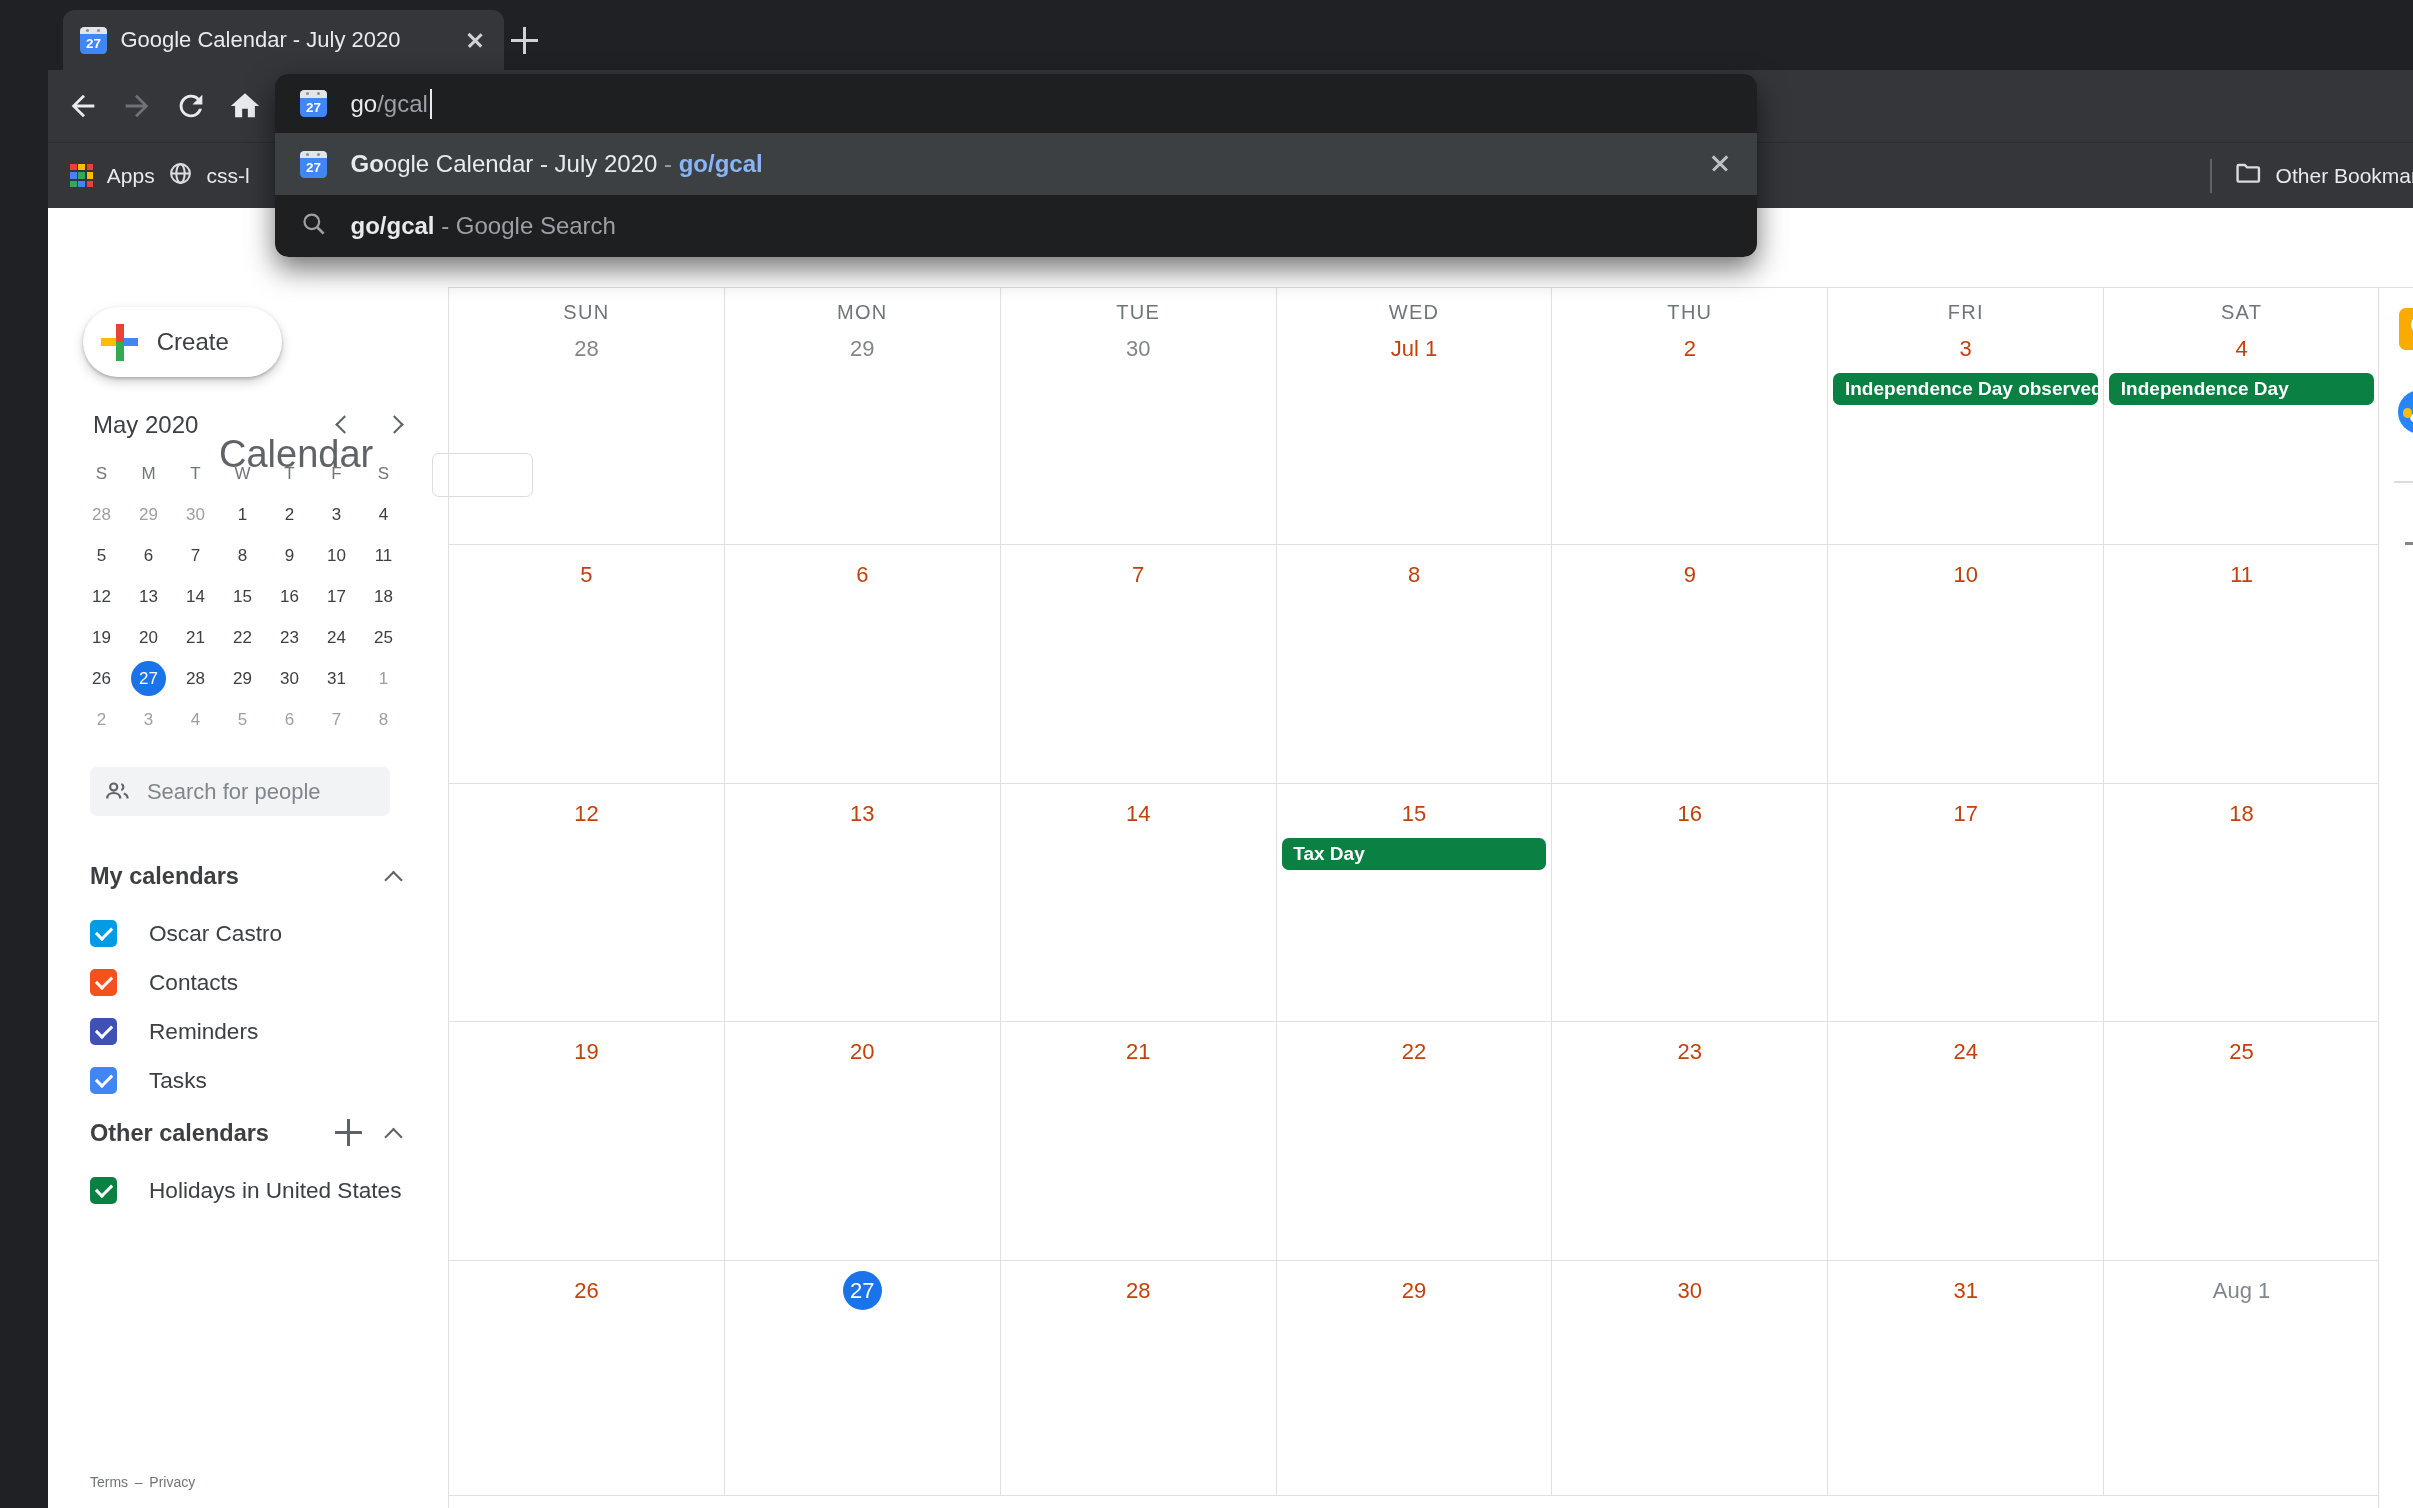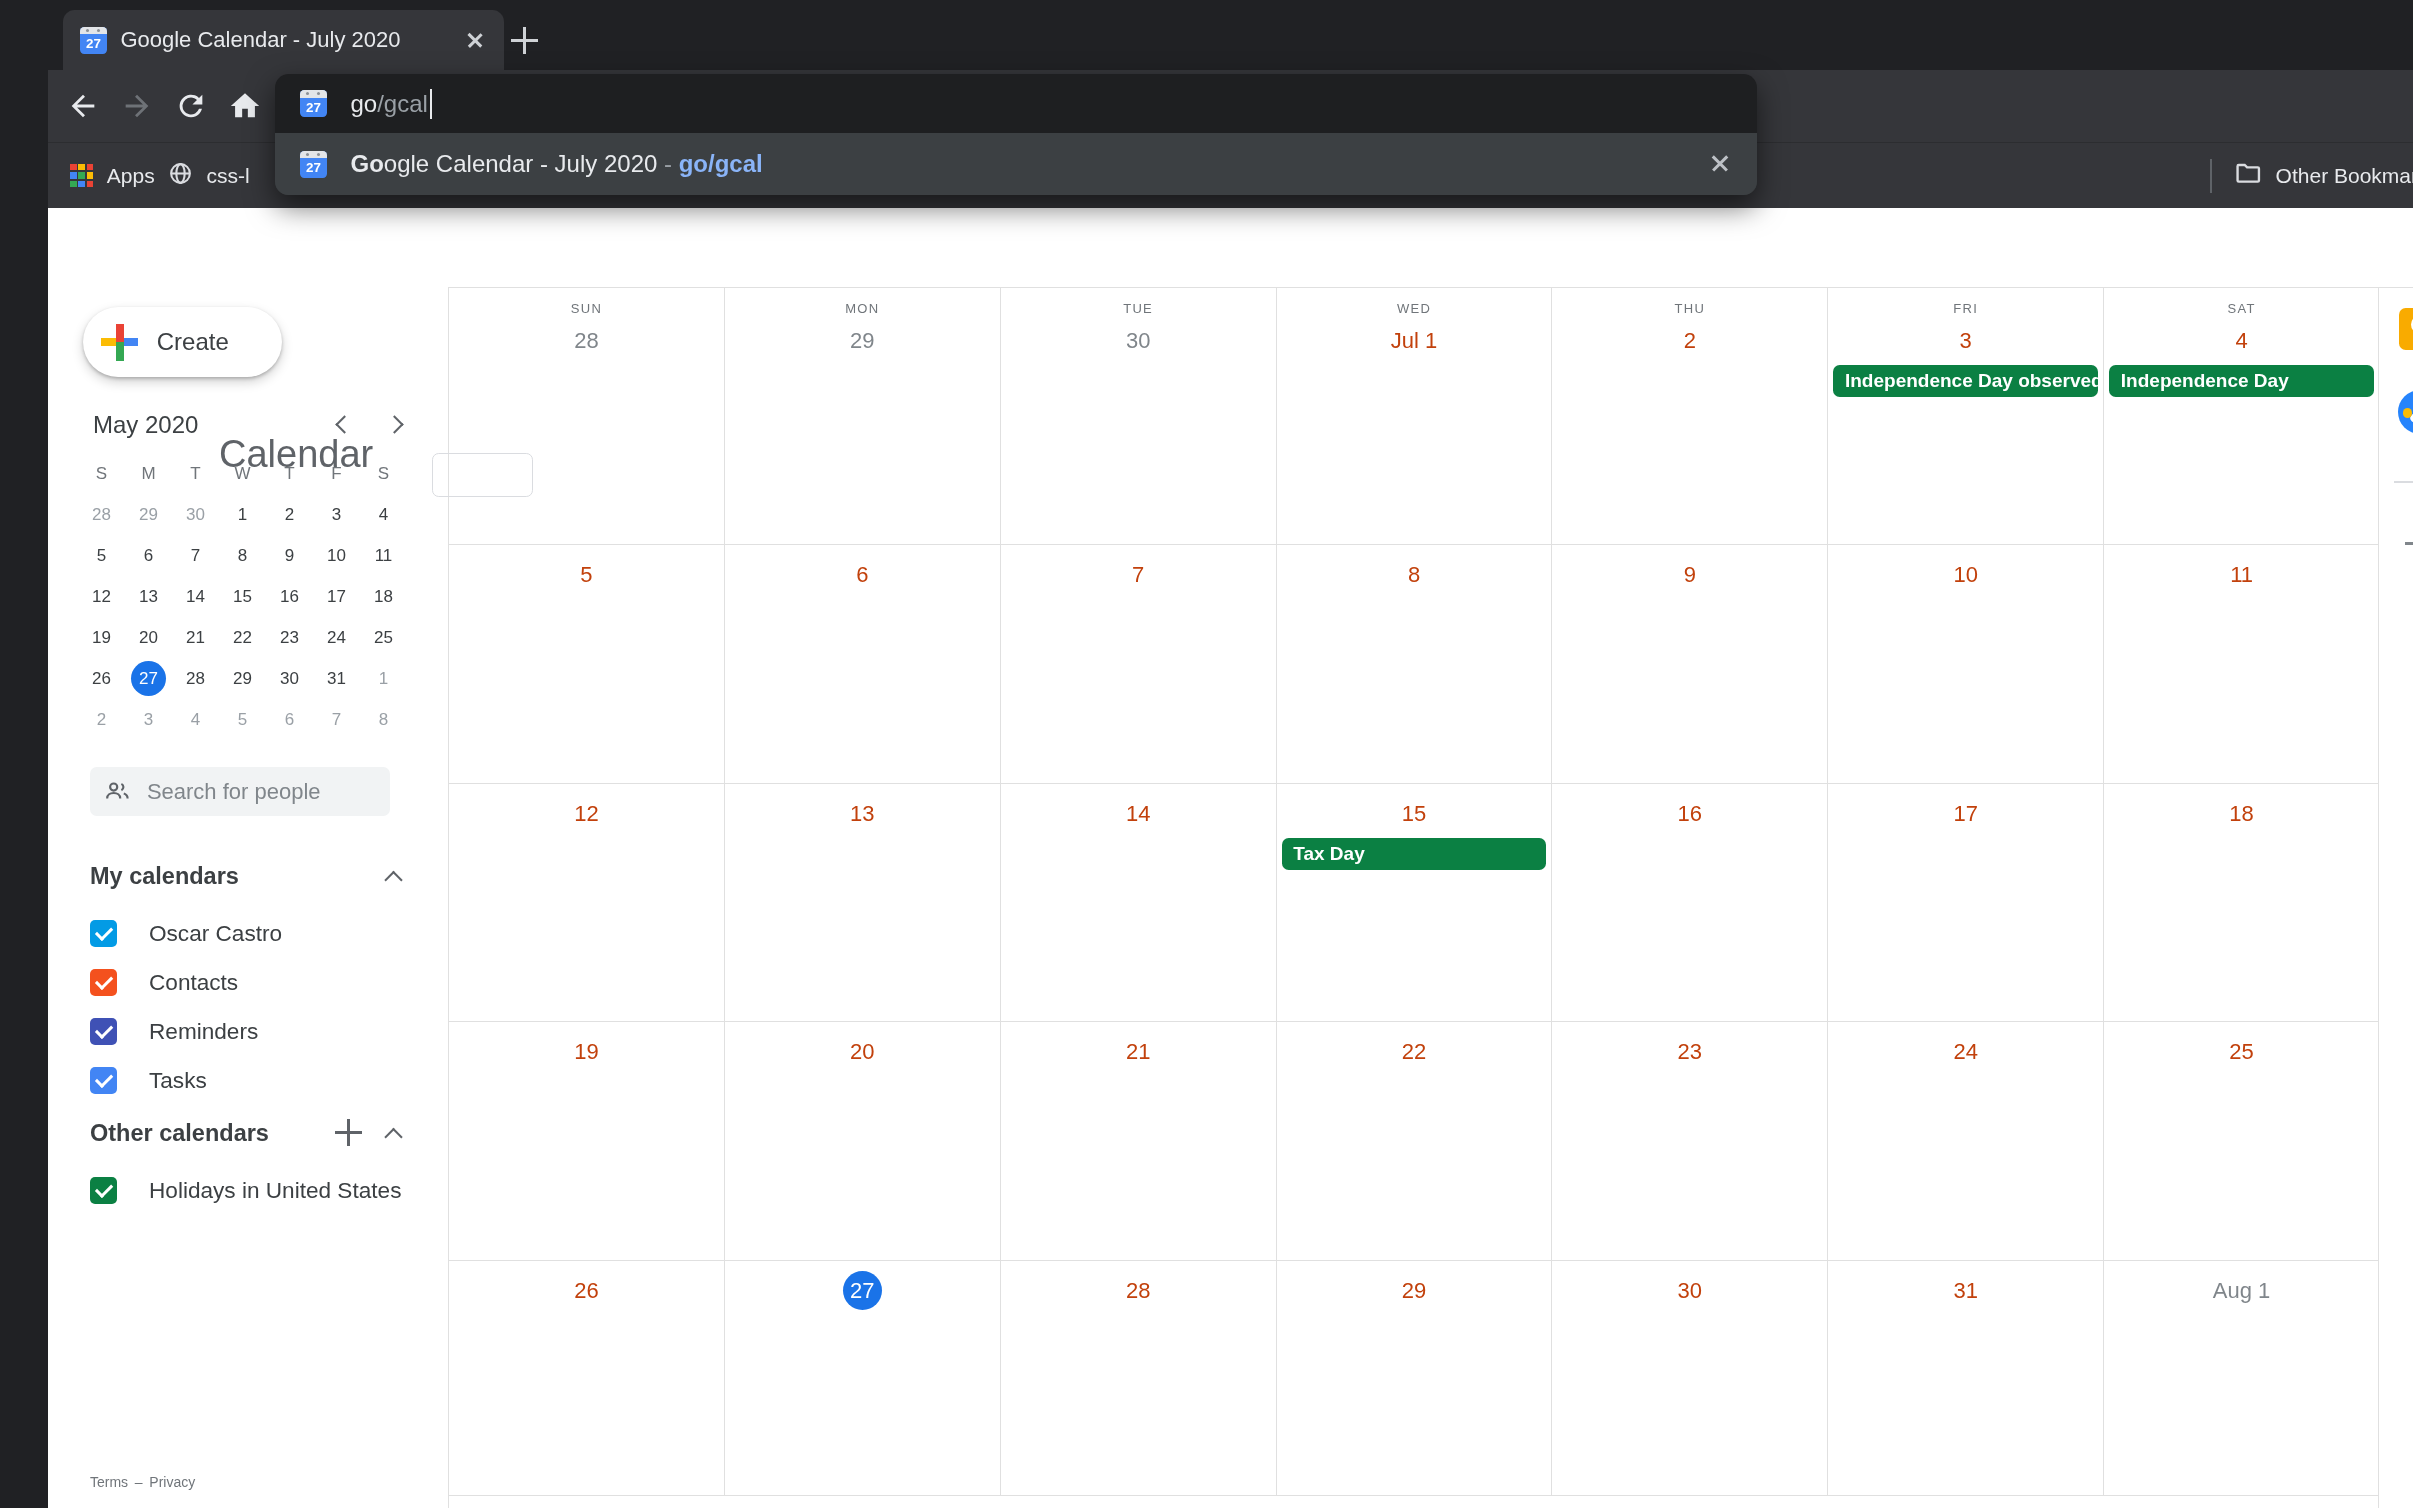--- a/index.html
+++ b/index.html
@@ -168,21 +168,21 @@
   .grid-area{position:absolute;left:400px;top:287px;width:1931px;bottom:0;border-left:1.7px solid #e0e0e0;border-top:1.7px solid #e0e0e0;
              box-sizing:border-box;display:flex;flex-direction:column;background:#fff;}
   .week{display:flex;border-bottom:1.7px solid #e0e0e0;}
   .week:nth-child(1){height:256px;}
   .week:nth-child(2){height:238px;}
   .week:nth-child(3){height:237px;}
   .week:nth-child(4){height:238px;}
   .week:nth-child(5){height:234px;}
   .day-cell{flex:1;border-right:1.7px solid #e0e0e0;text-align:center;overflow:hidden;}
   .day-cell:nth-child(7){border-right:none;}
-  .dow{margin-top:13.4px;font-size:13px;color:#70757a;letter-spacing:1.3px;}
+  .dow{margin-top:13.4px;font-size:20px;color:#70757a;letter-spacing:1.3px;}
   .dnum{display:inline-block;margin-top:10px;font-size:22px;color:#c2410c;min-width:39px;height:39px;line-height:39px;border-radius:50%;}
   .week:nth-child(1) .dnum{margin-top:5px;}
   .dnum.muted{color:#80868b;}
   .dnum.today{color:#fff;}
   .event-chip{margin:5px 5px 0;height:32px;border-radius:6.7px;color:#fff;font-size:19px;line-height:32px;font-weight:bold;
               padding:0 11.7px;text-align:left;white-space:nowrap;overflow:hidden;}
 
   
   .side-strip{position:absolute;right:0;top:287px;width:83px;bottom:0;background:#fff;border-left:1.7px solid #e0e0e0;
               border-top:1.7px solid #e0e0e0;box-sizing:border-box;}
@@ -606,16 +606,25 @@
           <span class="caret"></span>
       </span>
     </div>
     <div class="sug sug1">
       <span class="cal-fav">
           <b>27</b>
         </span>
       <span><b>Go</b><span>ogle Calendar - July 2020</span><span class="dim"> - </span><span class="url">go/gcal</span></span>
       <span class="sug-close"></span>
     </div>
+    <div class="sug sug2">
+      <span class="mag">
+        <svg viewBox="0 0 24 24">
+            <circle cx="10.5" cy="10.5" r="6.5" fill="none" stroke="#9aa0a6" stroke-width="2"></circle>
+        <path d="M15.5 15.5 21 21" stroke="#9aa0a6" stroke-width="2.4"></path>
+          </svg>
+      </span>
+      <span><span class="q">go/gcal</span><span class="dim"> - </span><span class="dim">Google Search</span></span>
+    </div>
   </div>
 
 </div>
 
 
 </body></html>

